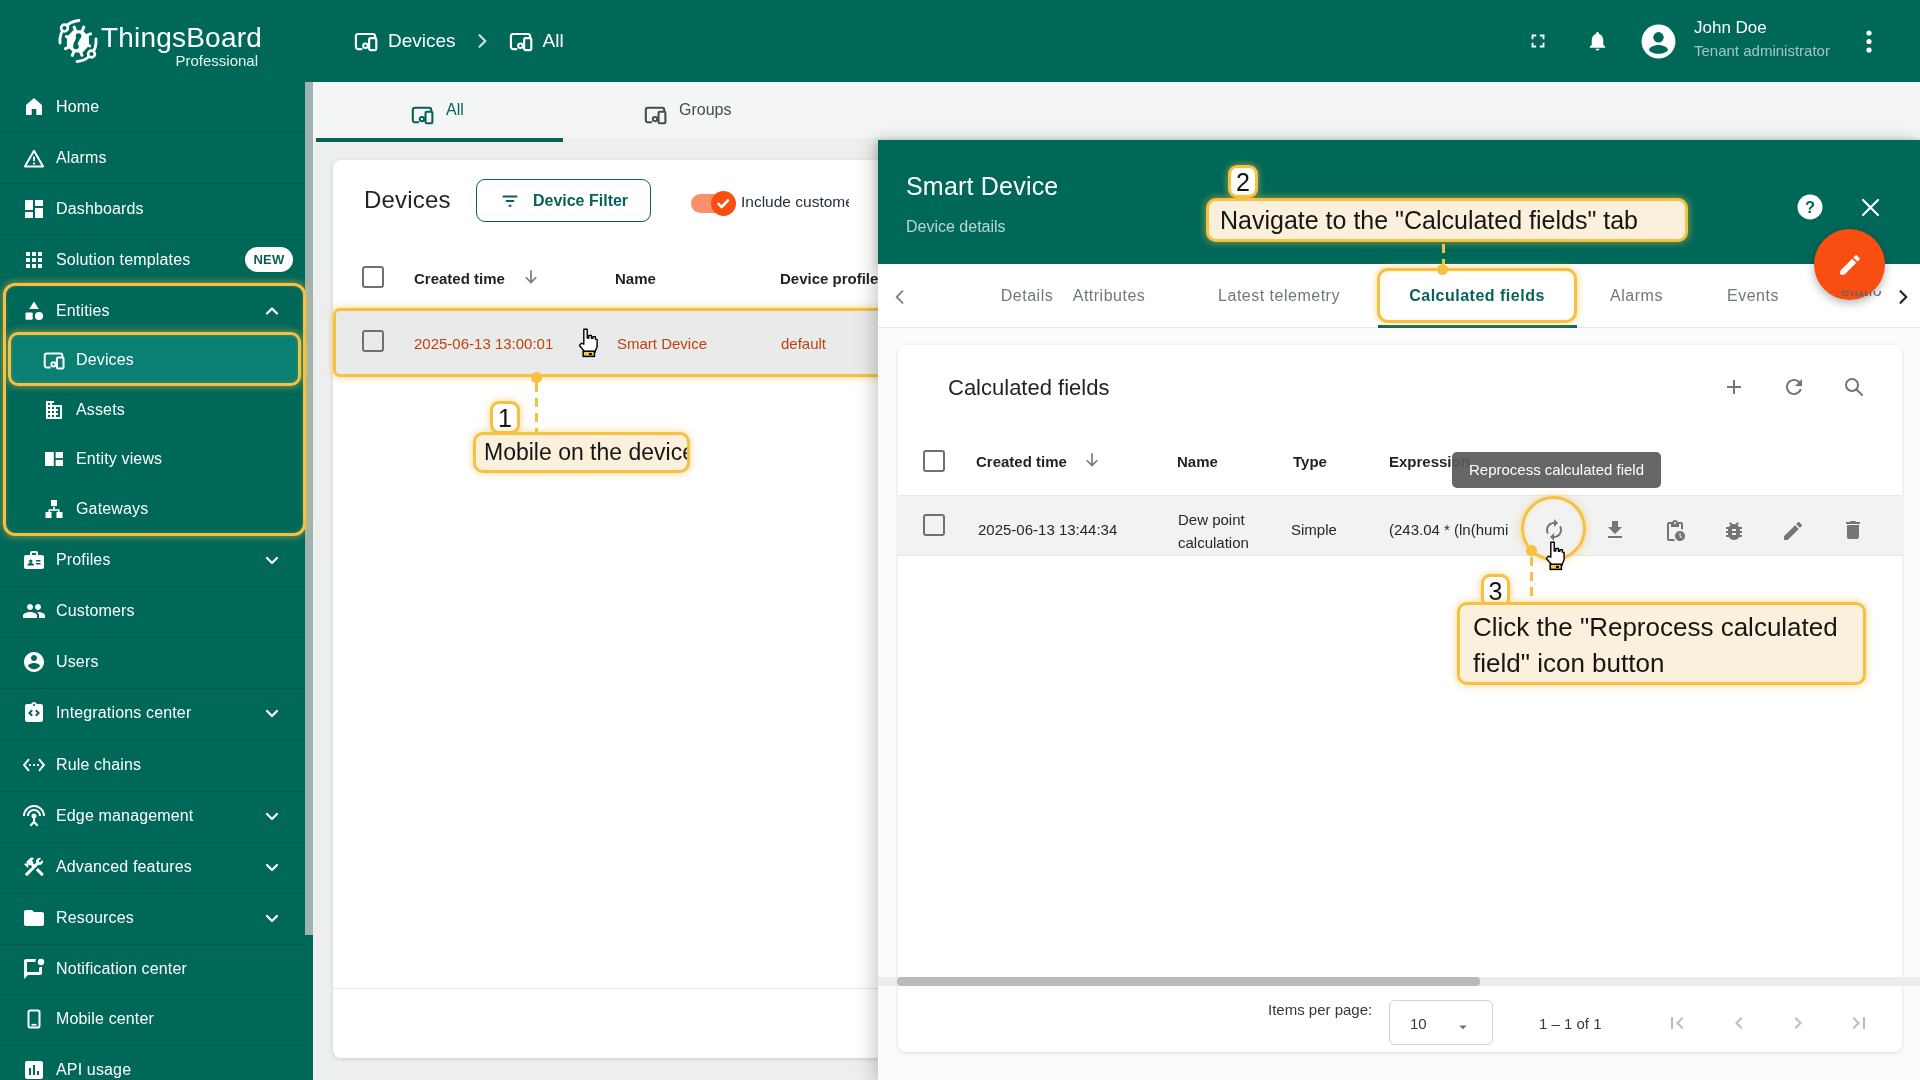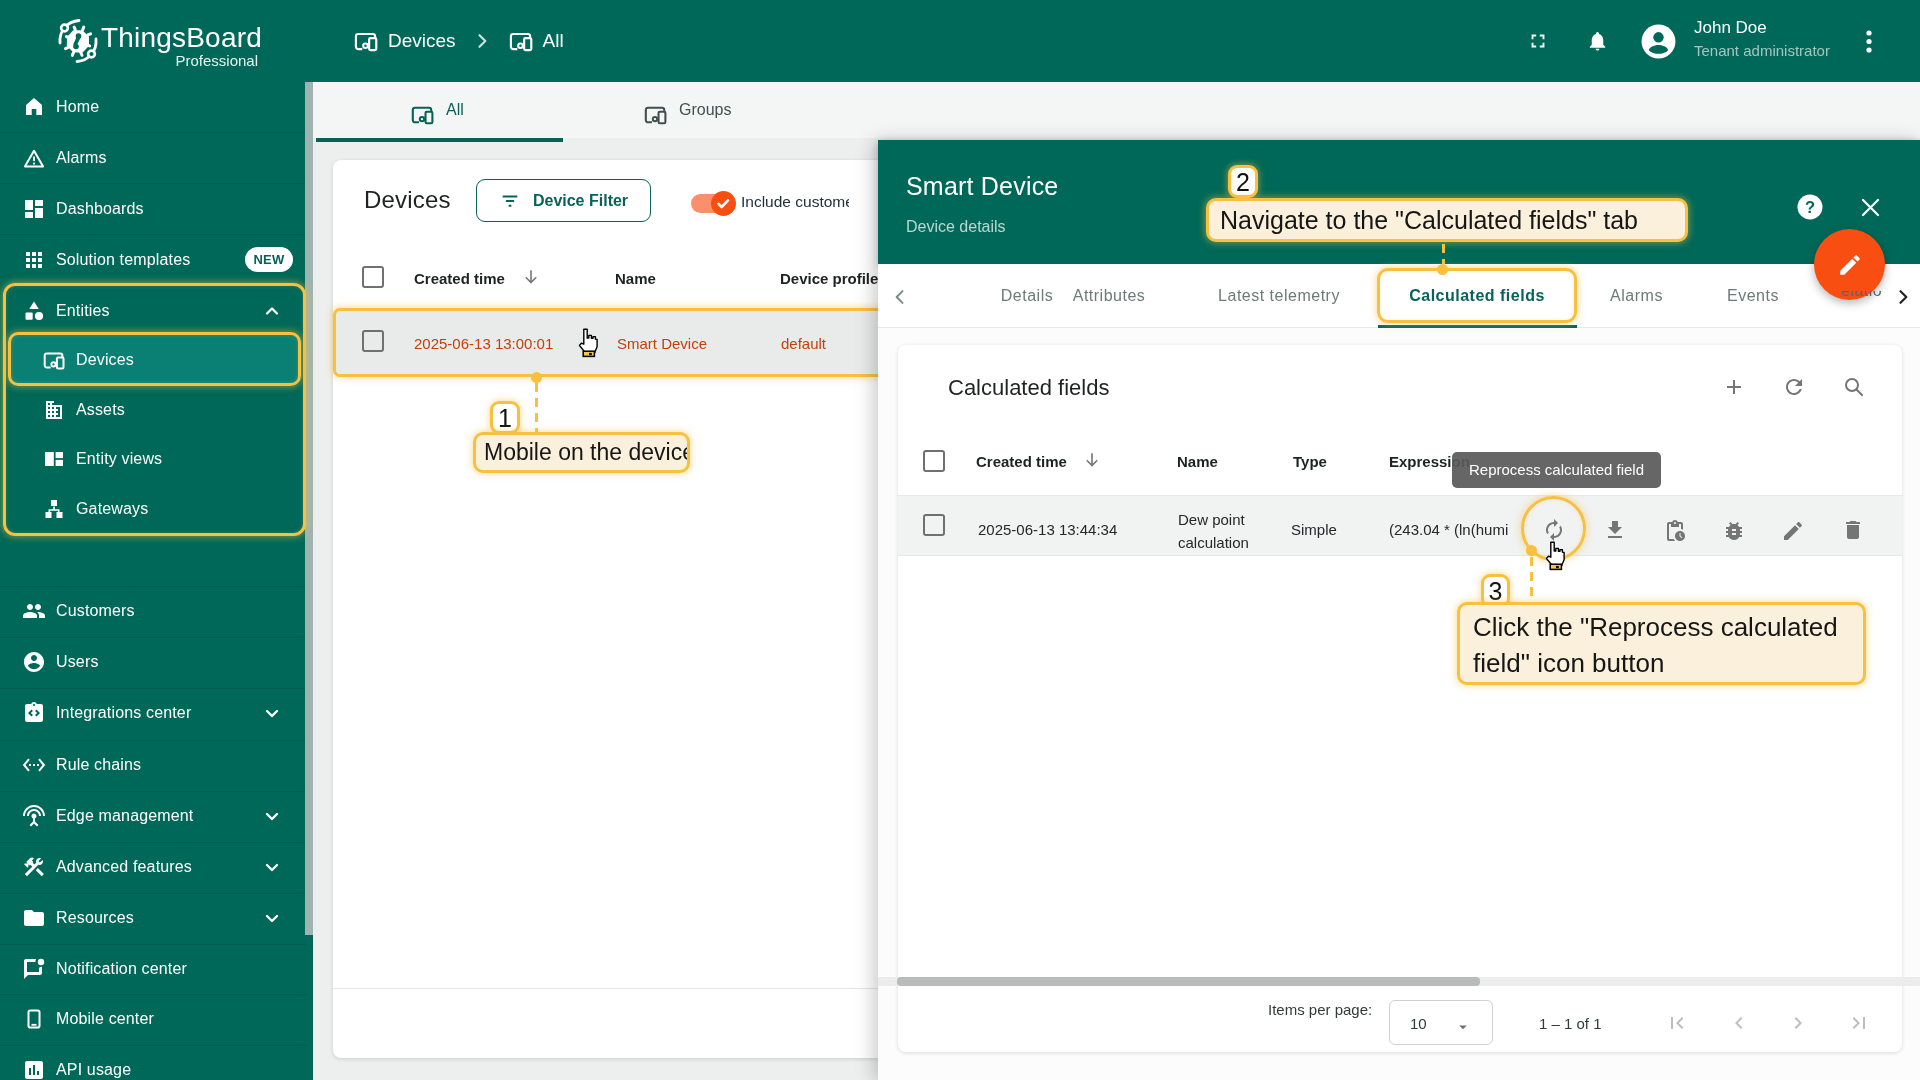--- a/index.html
+++ b/index.html
@@ -234,20 +234,29 @@
     <div class="sb-item" style="top:402px;height:50px;">
       <svg class="ic sub" viewBox="0 0 24 24" fill="#fff">
           <rect x="9" y="3" width="6" height="6"></rect>
           <rect x="3.5" y="15" width="6" height="6"></rect>
           <rect x="14.5" y="15" width="6" height="6"></rect>
           <path d="M11.2 9h1.6v3.2H6.5v2.8H4.9v-2.8h-1 0z" opacity="0"></path>
           <path d="M11.2 9.5h1.6v2.7h4.7v2.8h-1.6v-1.2H8.1v1.2H6.5v-2.8h4.7z"></path>
         </svg>
       <span class="lbl">Gateways</span>
       </div>
+    <div class="sb-item" style="top:453px;height:50px;">
+      <svg class="ic" viewBox="0 0 24 24" fill="#fff">
+          <path d="M20 7h-4V5c0-1.1-.9-2-2-2h-4c-1.1 0-2 .9-2 2v2H4c-1.1 0-2 .9-2 2v10c0 1.1.9 2 2 2h16c1.1 0 2-.9 2-2V9c0-1.1-.9-2-2-2zm-10-2h4v2h-4zm-1.25 6.5a1.75 1.75 0 1 1 0 3.5 1.75 1.75 0 0 1 0-3.5zM12 17.5H5.5v-.8c0-1.1 2.2-1.7 3.25-1.7s3.25.6 3.25 1.7zm6.5-1h-4.5V15h4.5zm0-3h-4.5v-1.5h4.5z"></path>
+        </svg>
+      <span class="lbl">Profiles</span>
+      <svg class="sb-chev" width="24" height="24" viewBox="0 0 24 24">
+          <path d="M7 10l5 5 5-5" stroke="#fff" stroke-width="2.3" fill="none" stroke-linecap="round" stroke-linejoin="round"></path>
+        </svg>
+      </div>
     <div class="sb-item" style="top:504px;height:50px;">
       <svg class="ic" viewBox="0 0 24 24" fill="#fff">
           <path d="M16 11c1.66 0 2.99-1.34 2.99-3S17.66 5 16 5s-3 1.34-3 3 1.34 3 3 3zm-8 0c1.66 0 2.99-1.34 2.99-3S9.66 5 8 5 5 6.34 5 8s1.34 3 3 3zm0 2c-2.33 0-7 1.17-7 3.5V19h14v-2.5c0-2.33-4.67-3.5-7-3.5zm8 0c-.29 0-.62.02-.97.05 1.16.84 1.97 1.97 1.97 3.45V19h6v-2.5c0-2.33-4.67-3.5-7-3.5z"></path>
         </svg>
       <span class="lbl">Customers</span>
       </div>
     <div class="sb-item" style="top:555px;height:50px;">
       <svg class="ic" viewBox="0 0 24 24" fill="#fff">
           <path d="M12 2C6.48 2 2 6.48 2 12s4.48 10 10 10 10-4.48 10-10S17.52 2 12 2zm0 3c1.66 0 3 1.34 3 3s-1.34 3-3 3-3-1.34-3-3 1.34-3 3-3zm0 14.2c-2.5 0-4.71-1.28-6-3.22.03-1.99 4-3.08 6-3.08 1.99 0 5.97 1.09 6 3.08-1.29 1.94-3.5 3.22-6 3.22z"></path>
         </svg>

